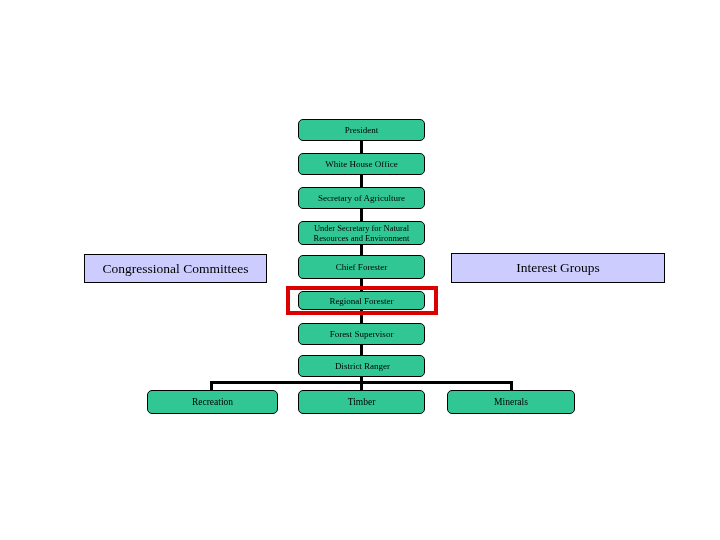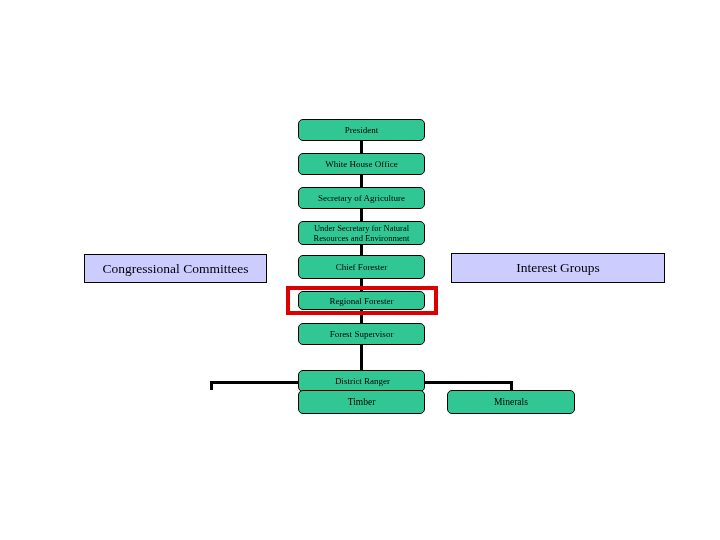--- a/index.html
+++ b/index.html
@@ -75,24 +75,25 @@
   <div class="node" style="left:298px; top:187px; width:127px; height:22px;">Secretary of Agriculture</div>
 
   <div class="node small-text" style="left:298px; top:221px; width:127px; height:24px;">Under Secretary for Natural Resources and Environment</div>
 
   <div class="node" style="left:298px; top:255px; width:127px; height:24px;">Chief Forester</div>
 
   <div class="node" style="left:298px; top:291px; width:127px; height:19px;">Regional Forester</div>
 
   <div class="node" style="left:298px; top:323px; width:127px; height:22px;">Forest Supervisor</div>
 
-  <div class="node" style="left:298px; top:370px; width:127px; height:22px;padding-left:6px;">District Ranger</div>
+  <div class="node" style="left:298px; top:355px; width:127px; height:22px;padding-left:6px;">District Ranger</div>
 
   <div class="side-node" style="left:84px; top:254px; width:183px; height:29px;">Congressional Committees</div>
 
   <div class="side-node" style="left:451px; top:253px; width:214px; height:30px;">Interest Groups</div>
 
+  <div class="node bottom" style="left:147px; top:390px; width:131px; height:24px;">Recreation</div>
 
   <div class="node bottom" style="left:298px; top:390px; width:127px; height:24px;">Timber</div>
 
   <div class="node bottom" style="left:447px; top:390px; width:128px; height:24px;">Minerals</div>
 
 </div>
 
 </body></html>

